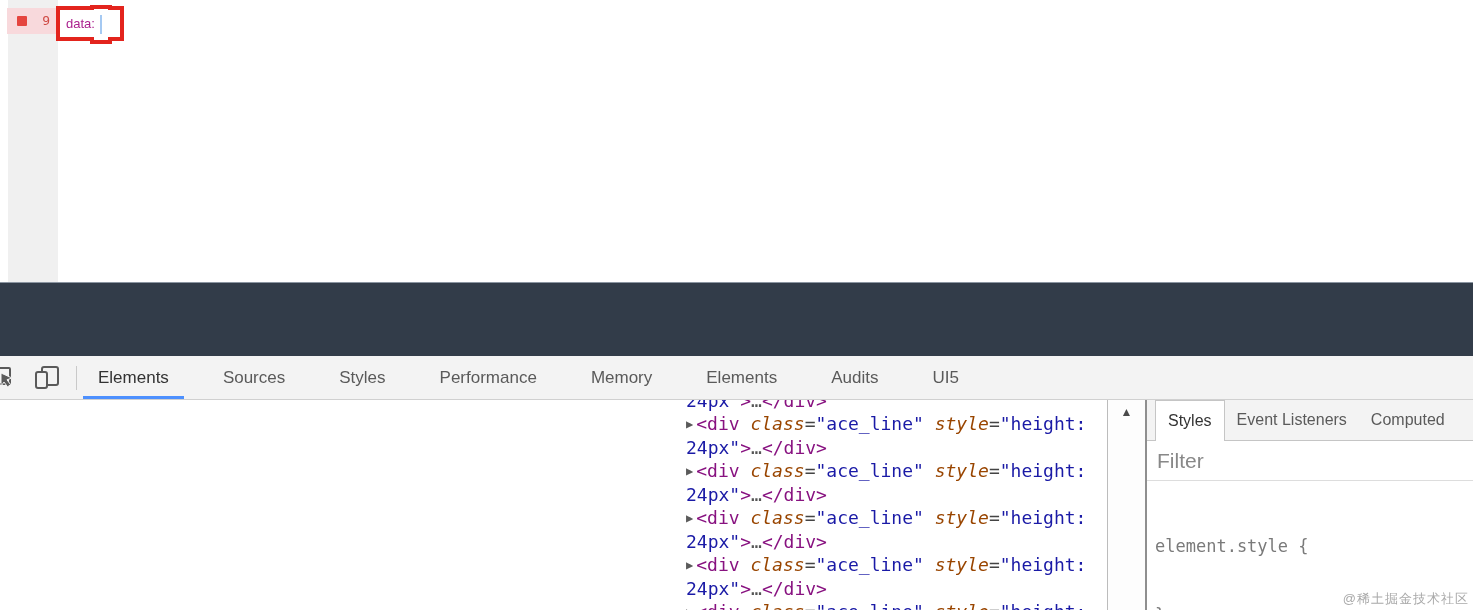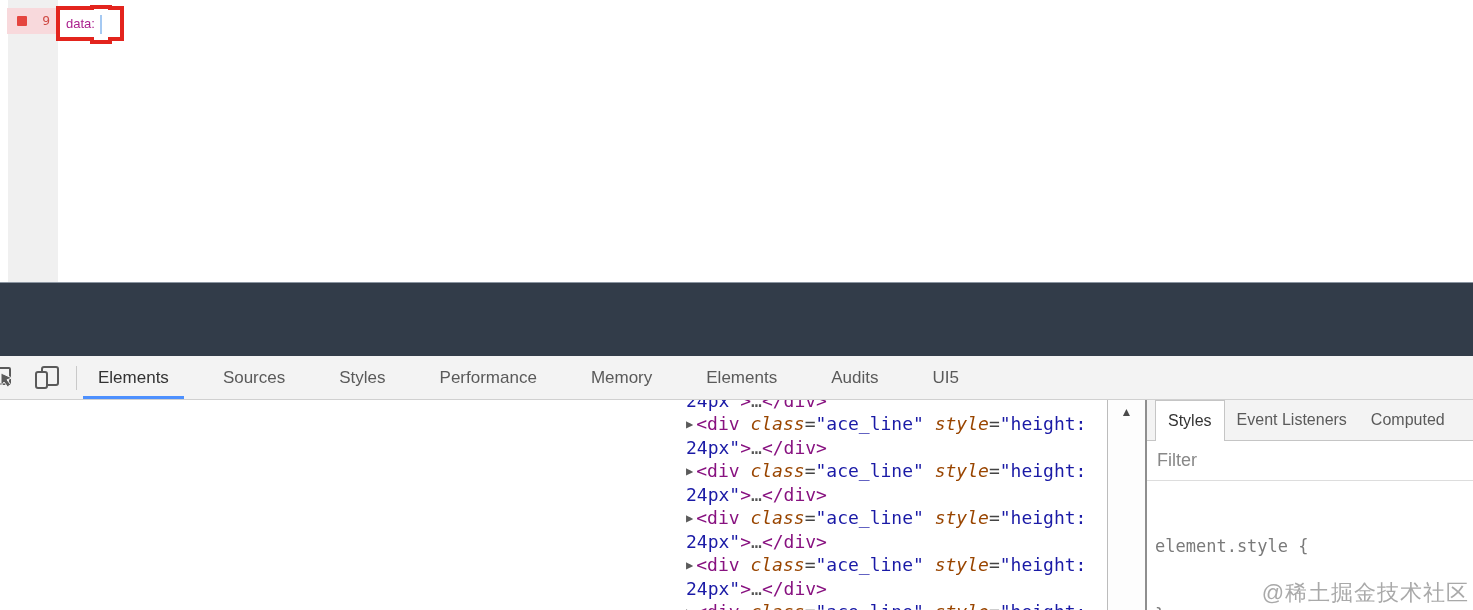--- a/index.html
+++ b/index.html
@@ -49,26 +49,26 @@
   .scroll-up { position:absolute; left:0; top:5px; width:37px; text-align:center; font-size:12px; color:#4a4a4a; }
 
   .panel-divider { position:absolute; left:1145px; top:400px; width:2px; height:210px; background:#8f8f8f; }
 
   
   .styles-panel { position:absolute; left:1147px; top:400px; width:326px; height:210px; background:#fff; overflow:hidden; }
   .sb-tabbar { display:flex; align-items:stretch; height:41px; background:#f3f3f3; border-bottom:1px solid #c5c5c5; padding-left:8px;text-align:center; }
   .sb-tab { display:flex; align-items:center; padding:0 12px; font-size:16px; color:#5a5a5a; cursor:default; }
   .sb-tab.active { background:#fff; border:1px solid #c5c5c5; border-bottom:none; color:#333; margin-bottom:-1px; }
   .filter-row { height:40px; border-bottom:1px solid #ddd; display:flex; align-items:center; padding-left:10px;
-      font-size:18px; color:#888; }
+      font-size:21px; color:#888; }
   .css-rules { font-family:"DejaVu Sans Mono", monospace; font-size:17px; line-height:23px; color:#222; }
   .rule { padding:8px 0 4px 8px; white-space:pre; }
   .sel-gray { color:#7a7a7a; }
 
-  .watermark { position:absolute; right:4px; bottom:2px; font-size:22px; color:rgba(160,160,160,0.9);
+  .watermark { position:absolute; right:4px; bottom:2px; font-size:13px; color:rgba(160,160,160,0.9);
       z-index:50; font-family:"Liberation Sans", sans-serif; letter-spacing:1px; }
 </style>
 </head>
 <body>
 
 <div id="page">
 
   <div class="editor">
     <div class="gutter"></div>
     <div class="active-gutter-row"></div>

